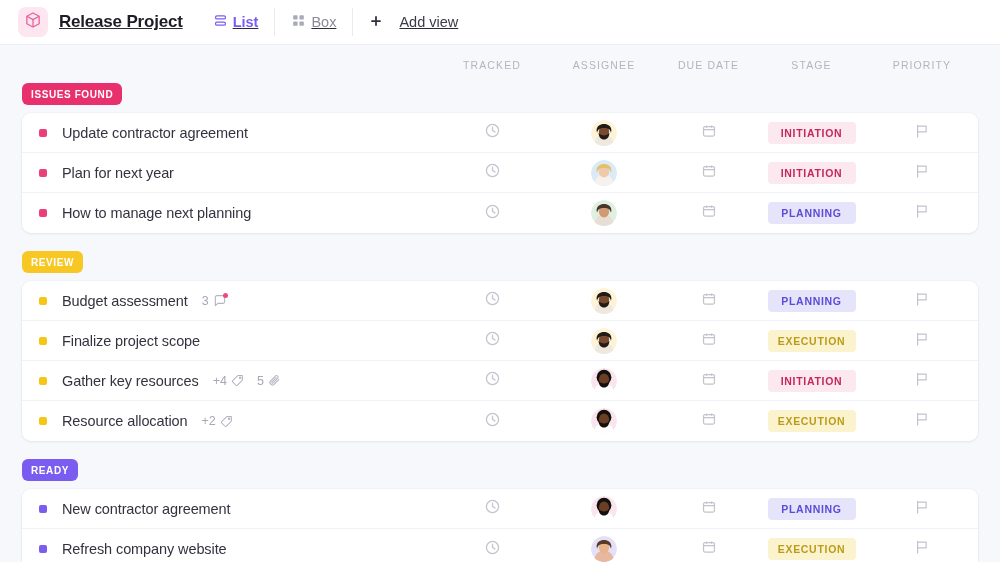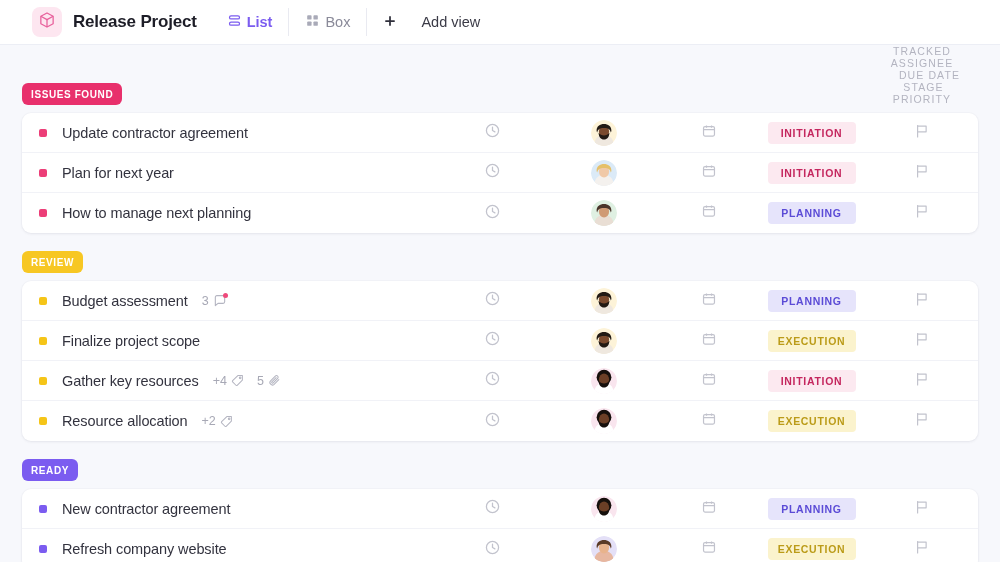--- a/index.html
+++ b/index.html
@@ -10,22 +10,23 @@
     overflow: hidden;
     color: #2b2b35;
   }
 
   
   .topbar {
     height: 45px;
     background: #ffffff;
     display: flex;
     align-items: center;
-    padding: 0 0 0 32px;
+    padding: 0 0 0 18px;
     border-bottom: 1px solid #eceef5;
+    text-decoration: underline;
   }
   .logo-box {
     width: 30px; height: 30px;
     border-radius: 8px;
     background: #fde6f0;
     display: flex; align-items: center; justify-content: center;
     flex: 0 0 auto;
   }
   .project-title {
     font-size: 17px;
@@ -41,21 +42,21 @@
     padding: 0 16px;
     height: 28px;
     font-size: 14.5px;
     color: #8a8a99;
     border-left: 1px solid #e9eaf1;
     white-space: nowrap;
     cursor: pointer;
   }
   .view-tab:first-child { border-left: none; padding-left: 12px; }
   .view-tab.active { color: #7b5cf0; font-weight: bold; }
-  .view-tab.addview { border-left: 1px solid #e9eaf1; color: #3b3b47; gap: 24px; }
+  .view-tab.addview { border-left: 1px solid #e9eaf1; color: #3b3b47; gap: 16px; }
 
   
   .board { padding: 0 22px; position: relative; }
 
   .group { margin-top: 18px; }
   .group:first-child { margin-top: 16px; }
 
   .group-head { display: flex; align-items: center; height: 22px; }
   .badge-group {
     display: inline-flex; align-items: center;
@@ -114,21 +115,20 @@
   .c-duedate  { width: 97px; }
   .c-stage    { width: 109px; }
   .c-priority { width: 112px; }
 
   
   .col-head {
     display: flex; align-items: flex-end;
     height: 26px;
     padding-left: 17px;
     margin-bottom: -4px;
-    flex-direction: column;
   }
   .col-head .cell {
     font-size: 10.5px;
     letter-spacing: 1.1px;
     color: #b3b4c0;
     font-weight: normal;
   }
 
   
   .pill {

